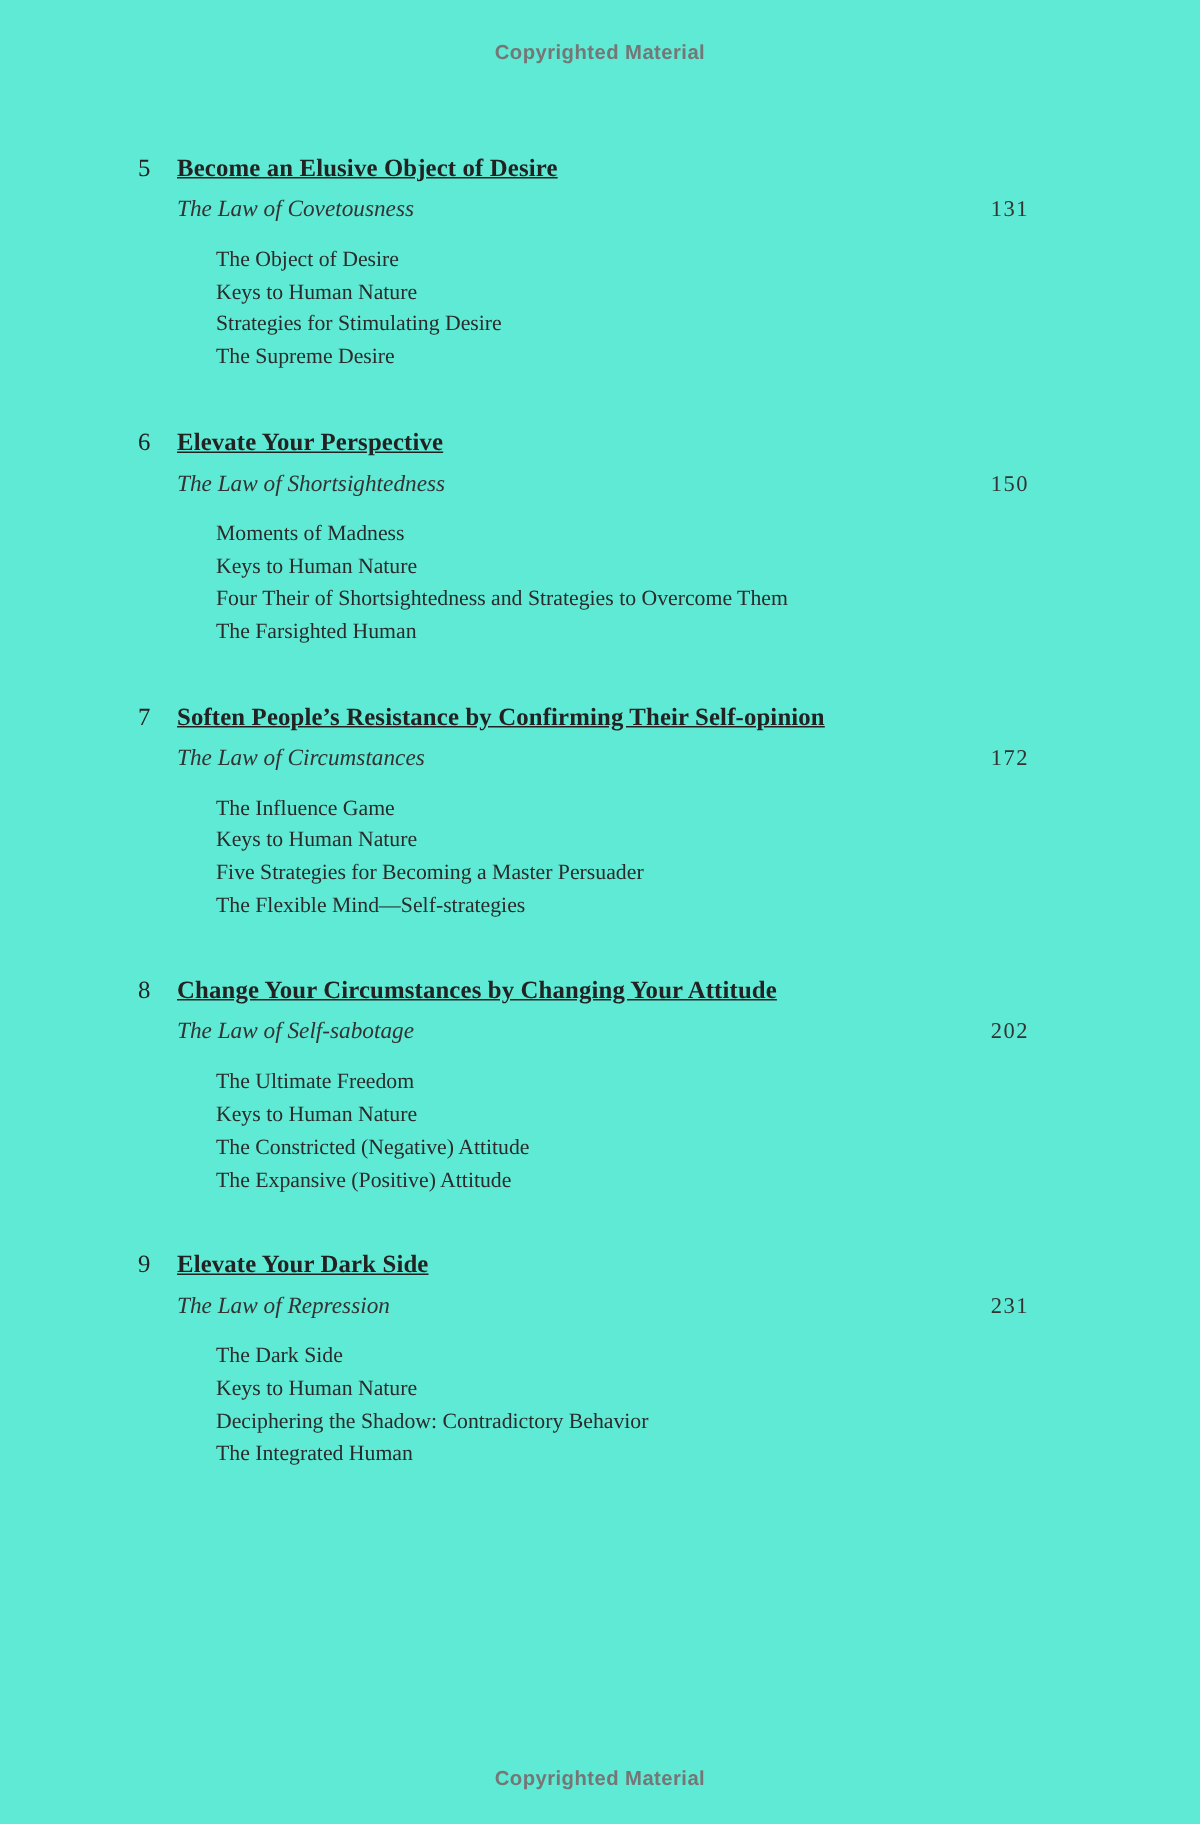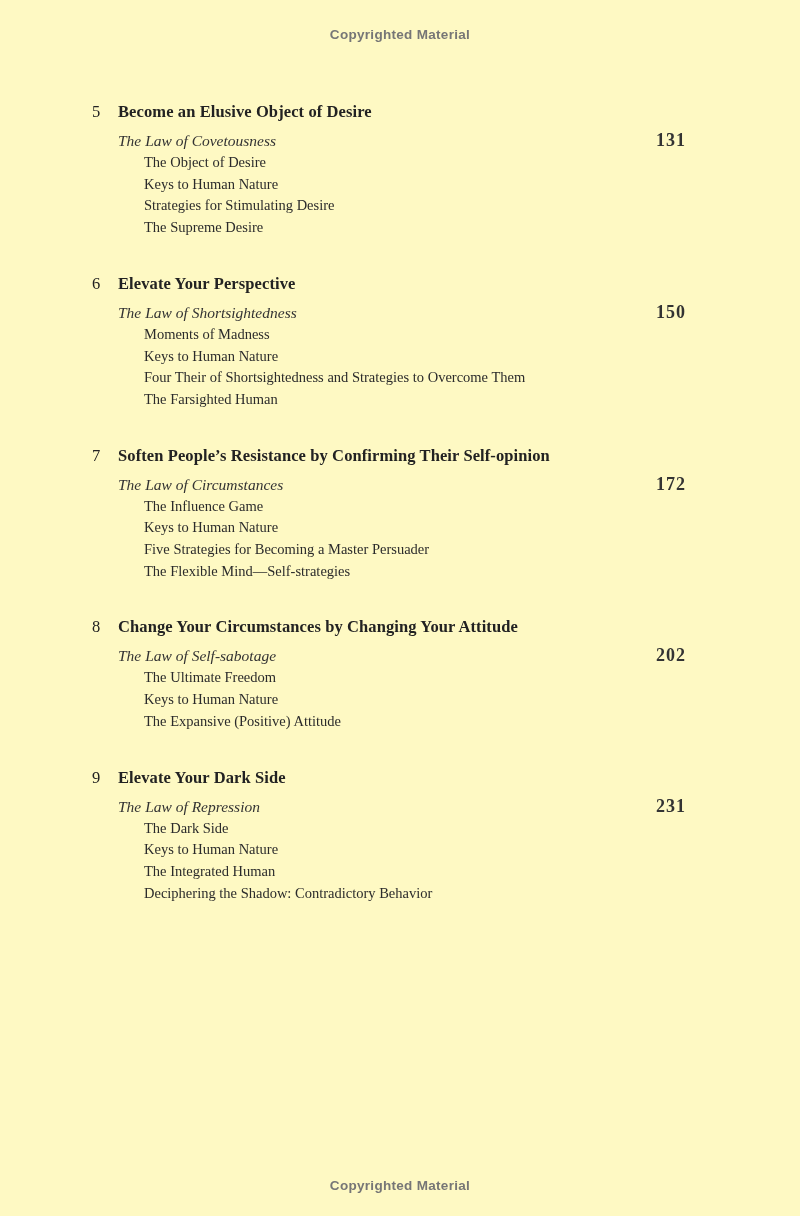--- a/index.html
+++ b/index.html
@@ -1,21 +1,21 @@
 <!DOCTYPE html>
 <html><head>
 <meta charset="utf-8">
 <style>
   * { margin: 0; padding: 0; box-sizing: border-box; }
   html, body { background: #ffffff; }
   .page {
     width: 800px;
     height: 1216px;
     position: relative;
-    background: #fef9c3;
+    background: #5eead4;
     font-family: "Liberation Serif", serif;
     color: #2b2b2b;
     overflow: hidden;
   }
   .copyright {
     text-align: center;
     font-family: "Liberation Sans", sans-serif;
     font-weight: bold;
     font-size: 13.5px;
     color: #767676;
@@ -35,42 +35,41 @@
     align-items: baseline;
     font-size: 16.5px;
     line-height: 20px;
     color: #222222;
   }
   .chapter-number {
     width: 26px;
     flex: none;
     font-weight: normal;
   }
-  .chapter-title { font-weight: bold; letter-spacing: 0.1px; }
+  .chapter-title { font-weight: bold; letter-spacing: 0.1px; text-decoration: underline; }
   .law-row {
     display: flex;
     justify-content: space-between;
     align-items: baseline;
     margin-top: 8px;
     padding-left: 26px;
     line-height: 20px;
   }
   .law {
     font-style: italic;
     font-size: 15.5px;
     color: #333333;
   }
   .pageno {
-    font-size: 18px;
+    font-size: 15px;
     color: #333333;
     letter-spacing: 1px;
-    font-weight: bold;
   }
   .sections {
-    margin-top: 1px;
+    margin-top: 13px;
     padding-left: 52px;
     font-size: 14.5px;
   }
   .section { line-height: 21.7px; color: #2b2b2b; }
 </style>
 </head>
 <body>
 
 <div class="page">
 
@@ -134,38 +133,39 @@
         <span class="chapter-number">8</span>
         <span class="chapter-title">Change Your Circumstances by Changing Your Attitude</span>
       </div>
       <div class="law-row">
         <span class="law">The Law of Self-sabotage</span>
         <span class="pageno">202</span>
       </div>
       <div class="sections">
         <div class="section">The Ultimate Freedom</div>
         <div class="section">Keys to Human Nature</div>
+        <div class="section">The Constricted (Negative) Attitude</div>
         <div class="section">The Expansive (Positive) Attitude</div>
       </div>
     </div>
 
     <div class="chapter">
       <div class="title-row">
         <span class="chapter-number">9</span>
         <span class="chapter-title">Elevate Your Dark Side</span>
       </div>
       <div class="law-row">
         <span class="law">The Law of Repression</span>
         <span class="pageno">231</span>
       </div>
       <div class="sections">
         <div class="section">The Dark Side</div>
         <div class="section">Keys to Human Nature</div>
+        <div class="section">Deciphering the Shadow: Contradictory Behavior</div>
         <div class="section">The Integrated Human</div>
-        <div class="section">Deciphering the Shadow: Contradictory Behavior</div>
       </div>
     </div>
 
   </div>
 
   <div class="copyright copyright-bottom">Copyrighted Material</div>
 
 </div>
 
 </body></html>

